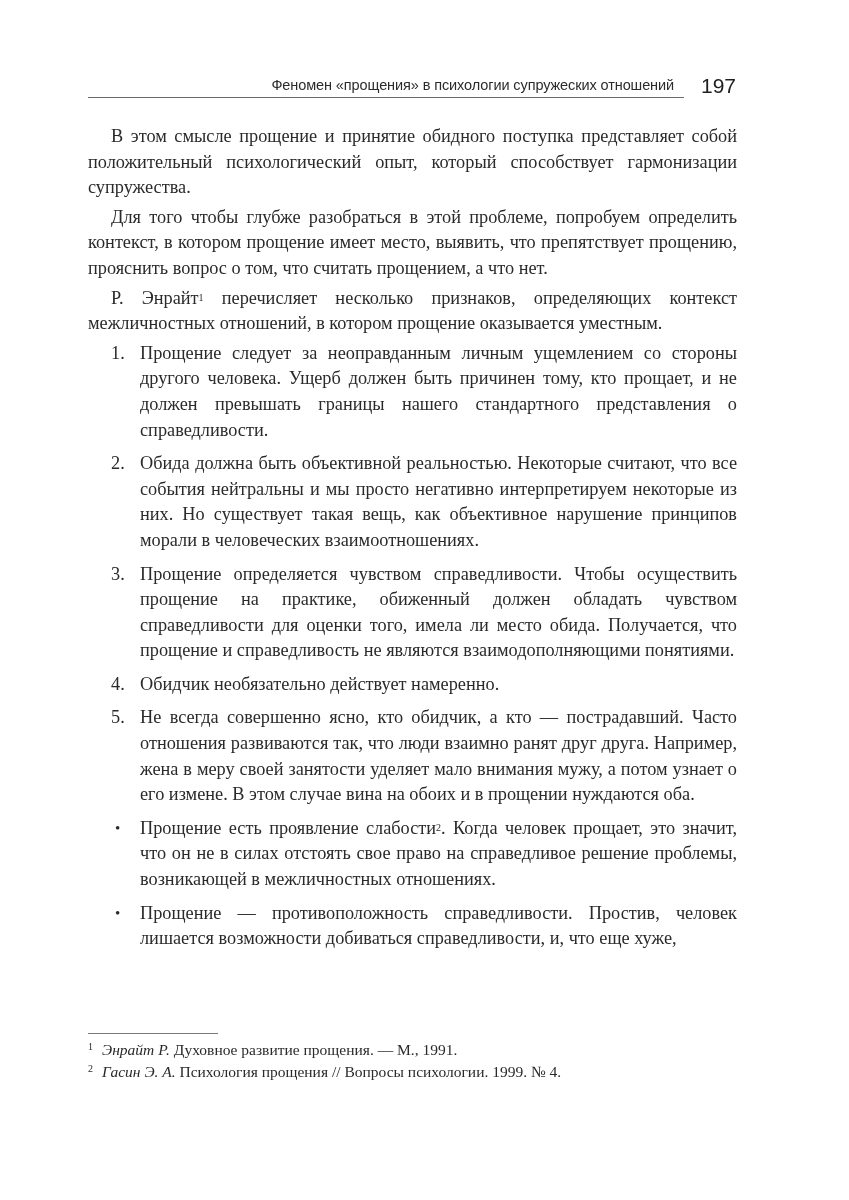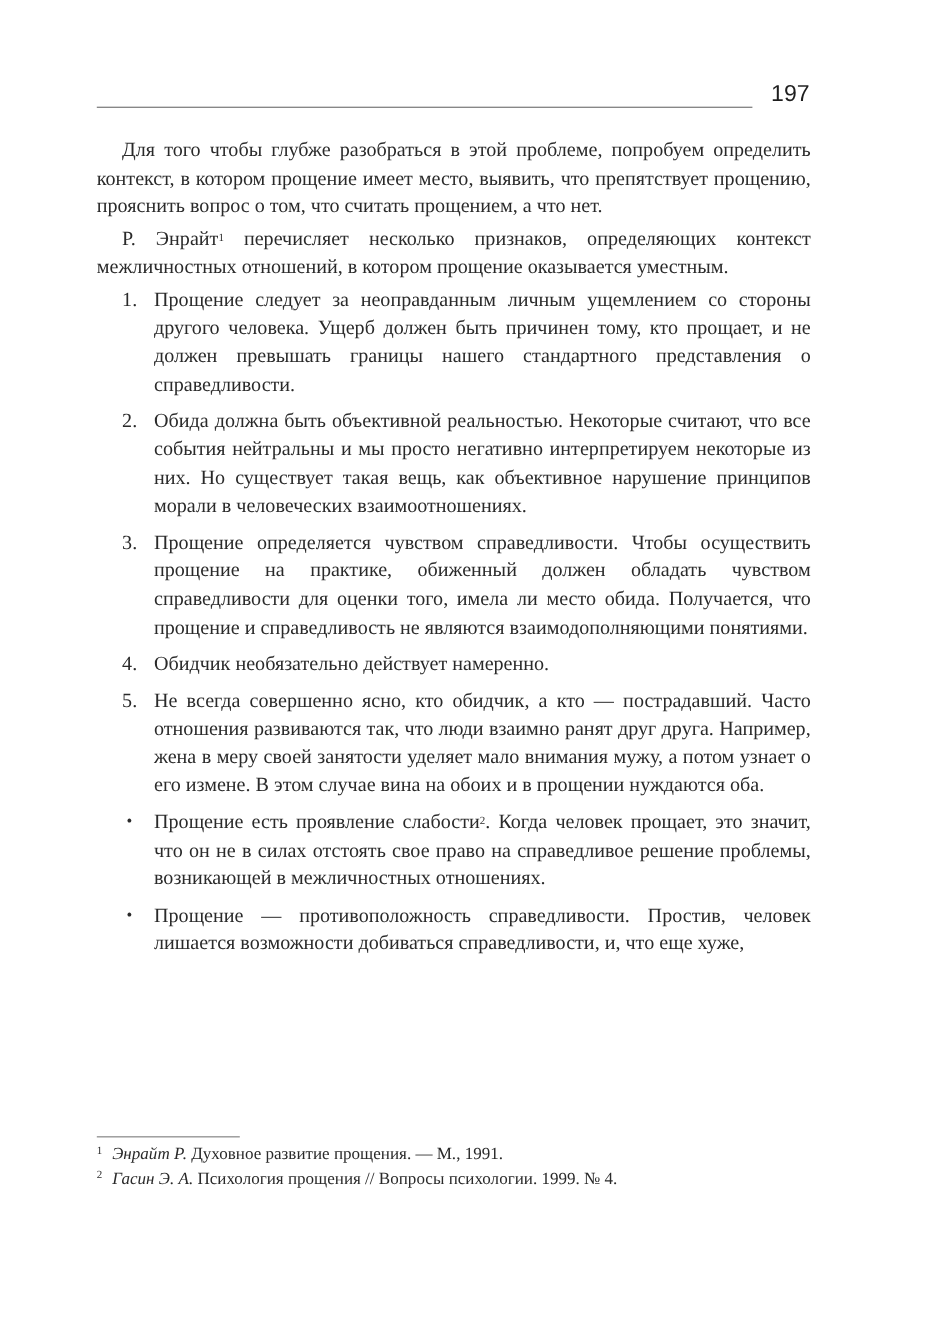--- a/index.html
+++ b/index.html
@@ -122,25 +122,27 @@
     font-size: 10px;
   }
   .footnote-author {
     font-style: italic;
   }
 </style>
 </head>
 <body>
 
 <div class="running-head">
+  <span class="running-head-title">Феномен «прощения» в психологии супружеских отношений</span>
   <div class="running-head-rule"></div>
   <span class="page-number">197</span>
 </div>
 
 <div class="body-text">
+  <p class="para">В этом смысле прощение и принятие обидного поступка представляет собой положительный психологический опыт, который способствует гармонизации супружества.</p>
   <p class="para">Для того чтобы глубже разобраться в этой проблеме, попробуем определить контекст, в котором прощение имеет место, выявить, что препятствует прощению, прояснить вопрос о том, что считать прощением, а что нет.</p>
   <p class="para"><span>Р. Энрайт</span><sup class="fn-ref">1</sup><span> перечисляет несколько признаков, определяющих контекст межличностных отношений, в котором прощение оказывается уместным.</span></p>
 
   <ol class="criteria">
     <li class="list-item">
       <span class="list-marker">1.</span>
       <span>Прощение следует за неоправданным личным ущемлением со стороны другого человека. Ущерб должен быть причинен тому, кто прощает, и не должен превышать границы нашего стандартного представления о справедливости.</span>
     </li>
     <li class="list-item">
       <span class="list-marker">2.</span>

